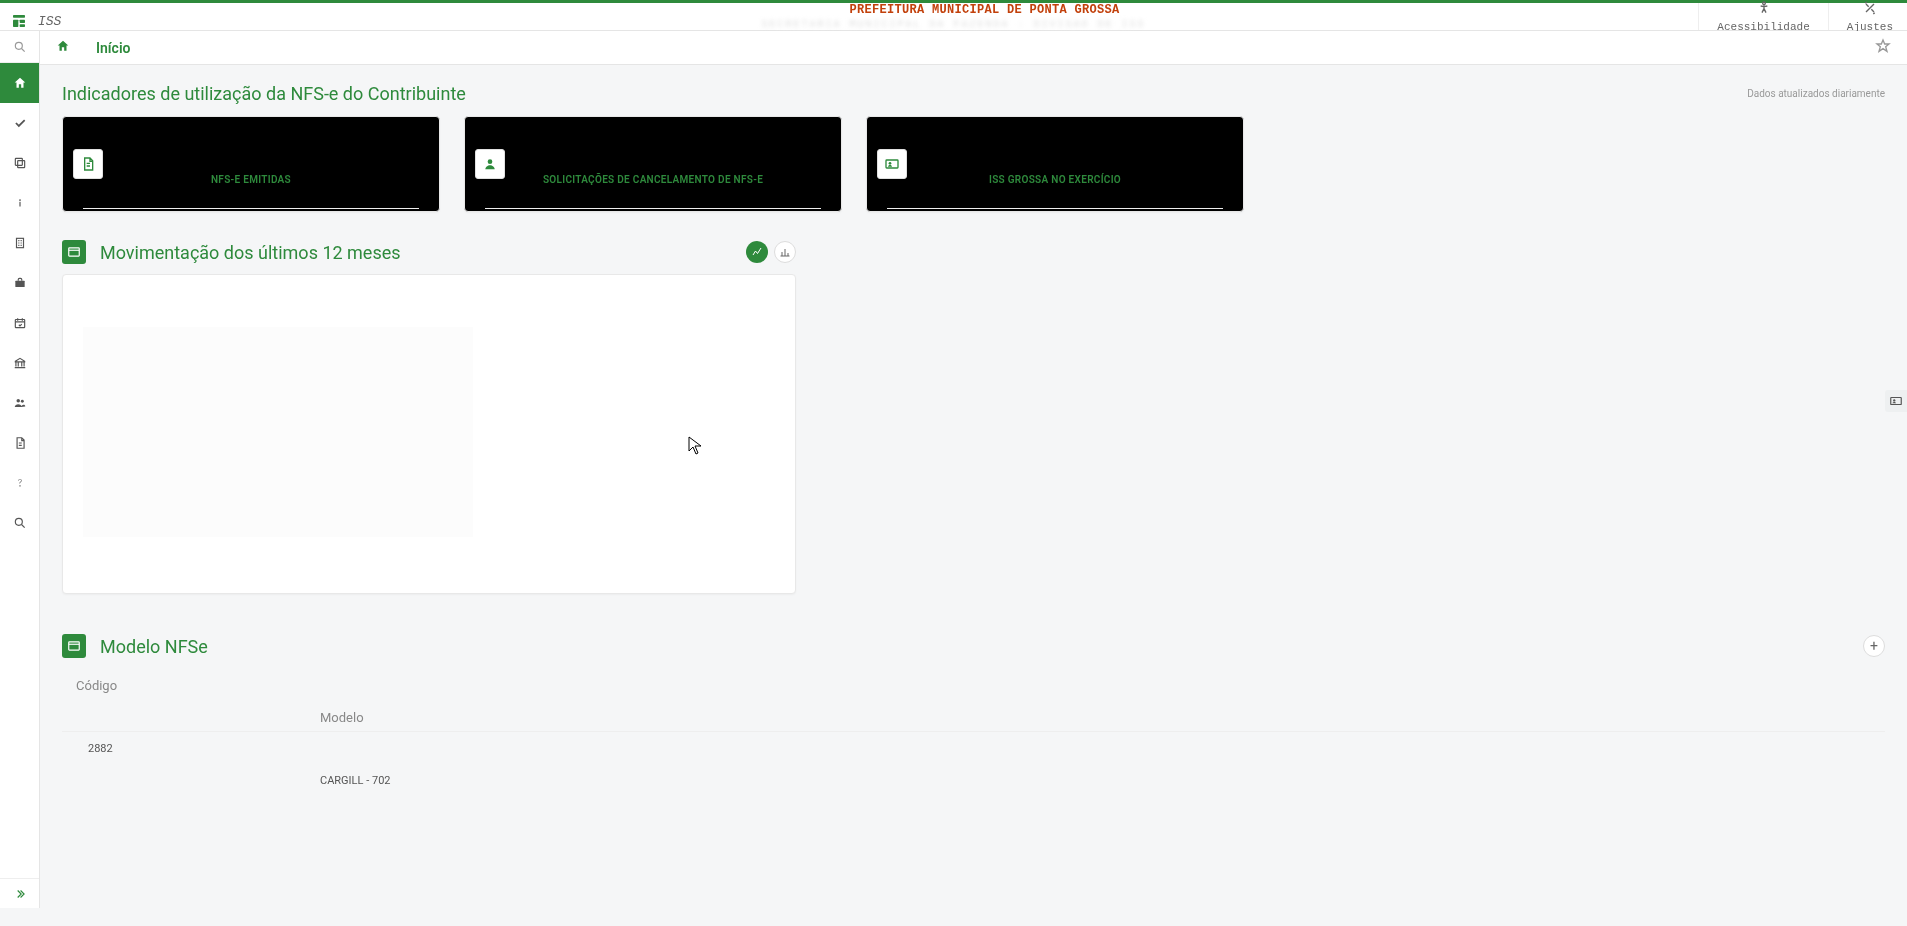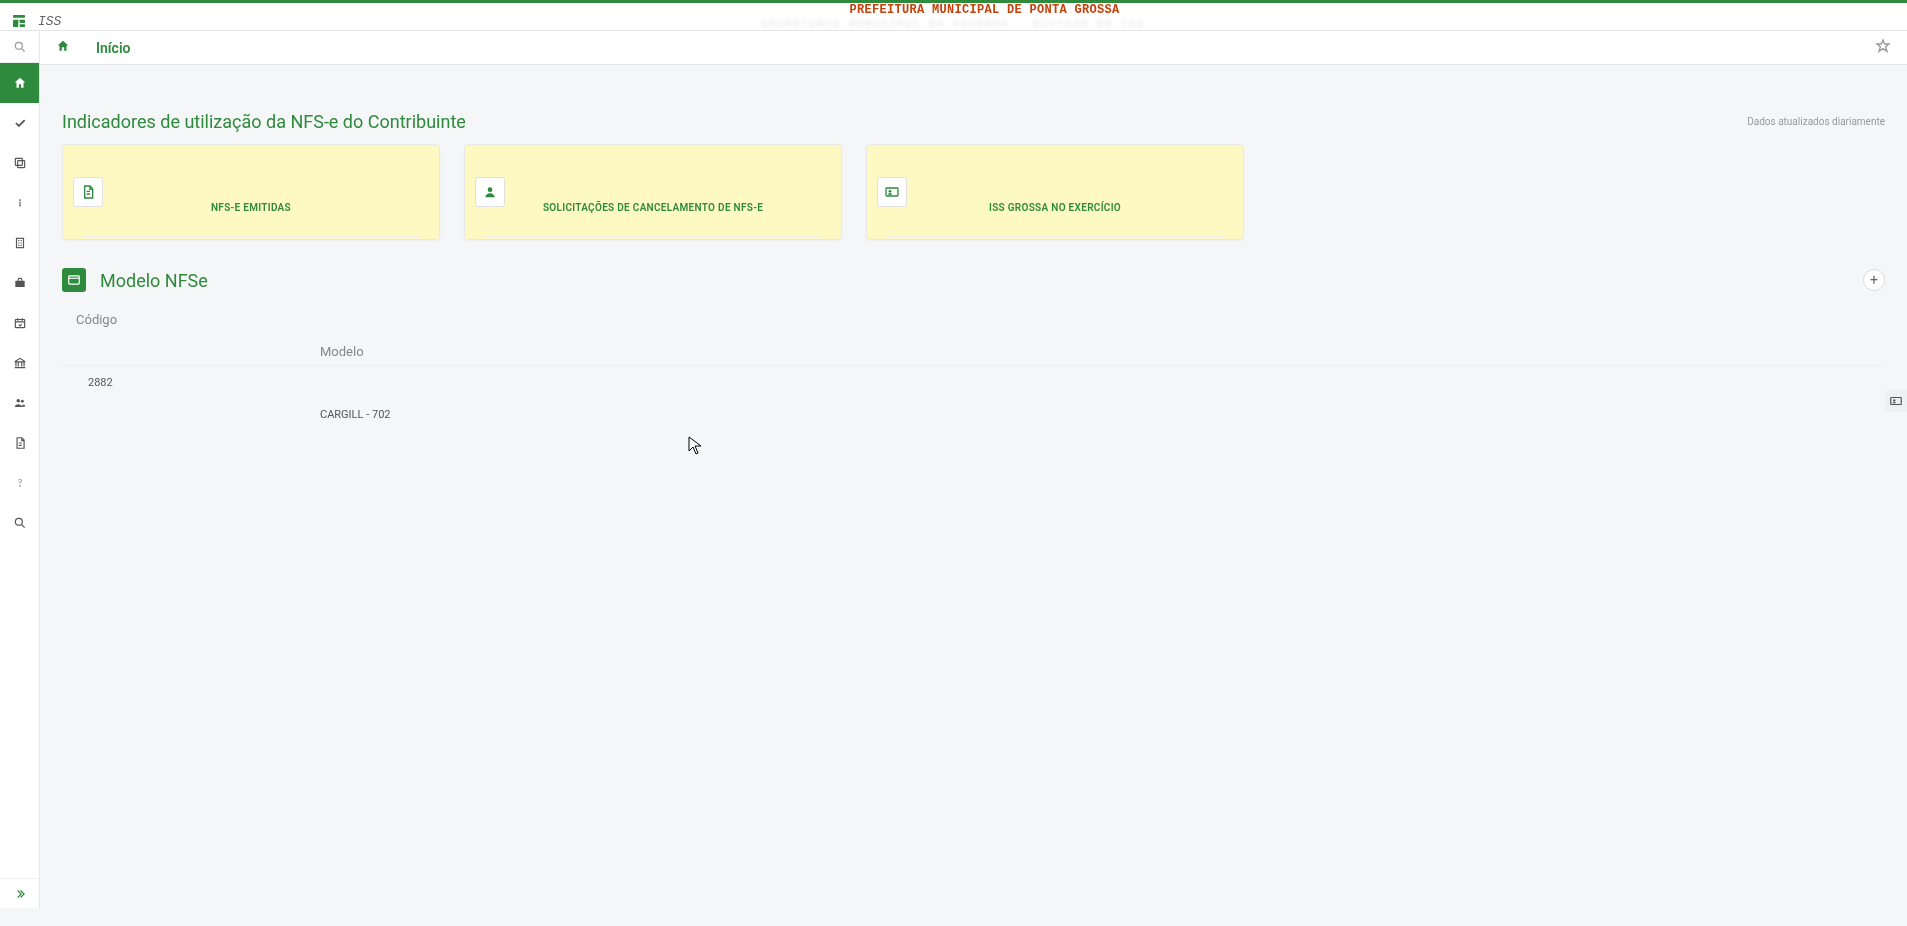--- a/index.html
+++ b/index.html
@@ -169,21 +169,20 @@
       cursor: pointer;
     }
     .content {
       padding: 18px 22px;
     }
     .section-header {
       display: flex;
       align-items: center;
       justify-content: space-between;
       margin-bottom: 12px;
-      margin-top: 28px;
     }
     .section-title {
       color: #2e8a3c;
       font-size: 18px;
       font-weight: 400;
       display: flex;
       align-items: center;
       gap: 12px;
     }
     .section-title-icon {
@@ -199,21 +198,21 @@
     .section-aside {
       font-size: 10px;
       color: #999;
     }
     .cards-row {
       display: flex;
       gap: 24px;
       margin-bottom: 28px;
     }
     .indicator-card {
-      background: #fef9c3;
+      background: #000000;
       border: 1px solid #e8e8e8;
       border-radius: 4px;
       width: 378px;
       height: 96px;
       box-shadow: 0 1px 2px rgba(0,0,0,0.04);
       position: relative;
       display: flex;
       flex-direction: column;
       align-items: center;
       justify-content: flex-end;
@@ -429,20 +428,39 @@
             <span class="two">2</span>
             <span class="zero1">0</span>
             <span class="zero2">0</span>
           </span>
       </div>
       <div class="muni-title">PREFEITURA MUNICIPAL DE PONTA GROSSA</div>
     </div>
     <div class="muni-sub">SECRETARIA MUNICIPAL DA FAZENDA - DIVISAO DE ISS</div>
   </div>
 
+  <div class="header-right">
+    <div class="header-btn">
+      <span>
+        <svg viewBox="0 0 24 24" fill="none" stroke="currentColor" stroke-width="2">
+            <circle cx="12" cy="5" r="2"></circle>
+            <path d="M12 8v5l-3 6M12 13l3 6M7 9l5 1 5-1"></path>
+          </svg>
+      </span>
+      <span>Acessibilidade</span>
+    </div>
+    <div class="header-btn">
+      <span>
+        <svg viewBox="0 0 24 24" fill="none" stroke="currentColor" stroke-width="2">
+            <path d="M6 18L18 6M6 6l4 4M14 14l4 4M5 5l2-2M19 19l-2 2"></path>
+          </svg>
+      </span>
+      <span>Ajustes</span>
+    </div>
+  </div>
 </div>
 
 <div class="layout">
   <div class="sidebar">
     <div class="sidebar-search">
       <svg class="icon-svg" viewBox="0 0 24 24" fill="none" stroke="currentColor" stroke-width="2">
           <circle cx="10" cy="10" r="6"></circle>
           <path d="M20 20l-5-5"></path>
         </svg>
     </div>
@@ -568,20 +586,48 @@
             <svg width="16" height="16" viewBox="0 0 24 24" fill="currentColor">
                 <rect x="3" y="6" width="18" height="12" rx="1" fill="none" stroke="currentColor" stroke-width="2"></rect>
                 <circle cx="9" cy="11" r="2"></circle>
                 <path d="M6 16c0-1.5 1.5-2.5 3-2.5s3 1 3 2.5M14 10h5M14 13h5"></path>
               </svg>
           </div>
           <div class="card-label">ISS GROSSA NO EXERCÍCIO</div>
         </div>
       </div>
 
+      <div class="chart-section">
+        <div class="chart-header" style="width:734px;">
+          <div class="chart-title-wrap">
+            <span class="section-title-icon">
+              <svg width="14" height="14" viewBox="0 0 24 24" fill="none" stroke="currentColor" stroke-width="2">
+                  <rect x="3" y="5" width="18" height="14" rx="1"></rect>
+                  <path d="M3 9h18"></path>
+                </svg>
+            </span>
+            <span class="section-title">Movimentação dos últimos 12 meses</span>
+          </div>
+          <div class="chart-controls">
+            <div class="chart-ctrl-btn active">
+              <svg width="12" height="12" viewBox="0 0 24 24" fill="none" stroke="currentColor" stroke-width="2">
+                  <path d="M4 18l5-8 4 5 7-11"></path>
+                </svg>
+            </div>
+            <div class="chart-ctrl-btn">
+              <svg width="12" height="12" viewBox="0 0 24 24" fill="none" stroke="currentColor" stroke-width="2">
+                  <path d="M6 20V12M12 20V6M18 20V14M3 20h18"></path>
+                </svg>
+            </div>
+          </div>
+        </div>
+        <div class="chart-container">
+          <div class="chart-placeholder"></div>
+        </div>
+      </div>
 
       <div class="models-section">
         <div class="models-header">
           <div class="chart-title-wrap">
             <span class="section-title-icon">
               <svg width="14" height="14" viewBox="0 0 24 24" fill="none" stroke="currentColor" stroke-width="2">
                   <rect x="3" y="5" width="18" height="14" rx="1"></rect>
                   <path d="M3 9h18"></path>
                 </svg>
             </span>

